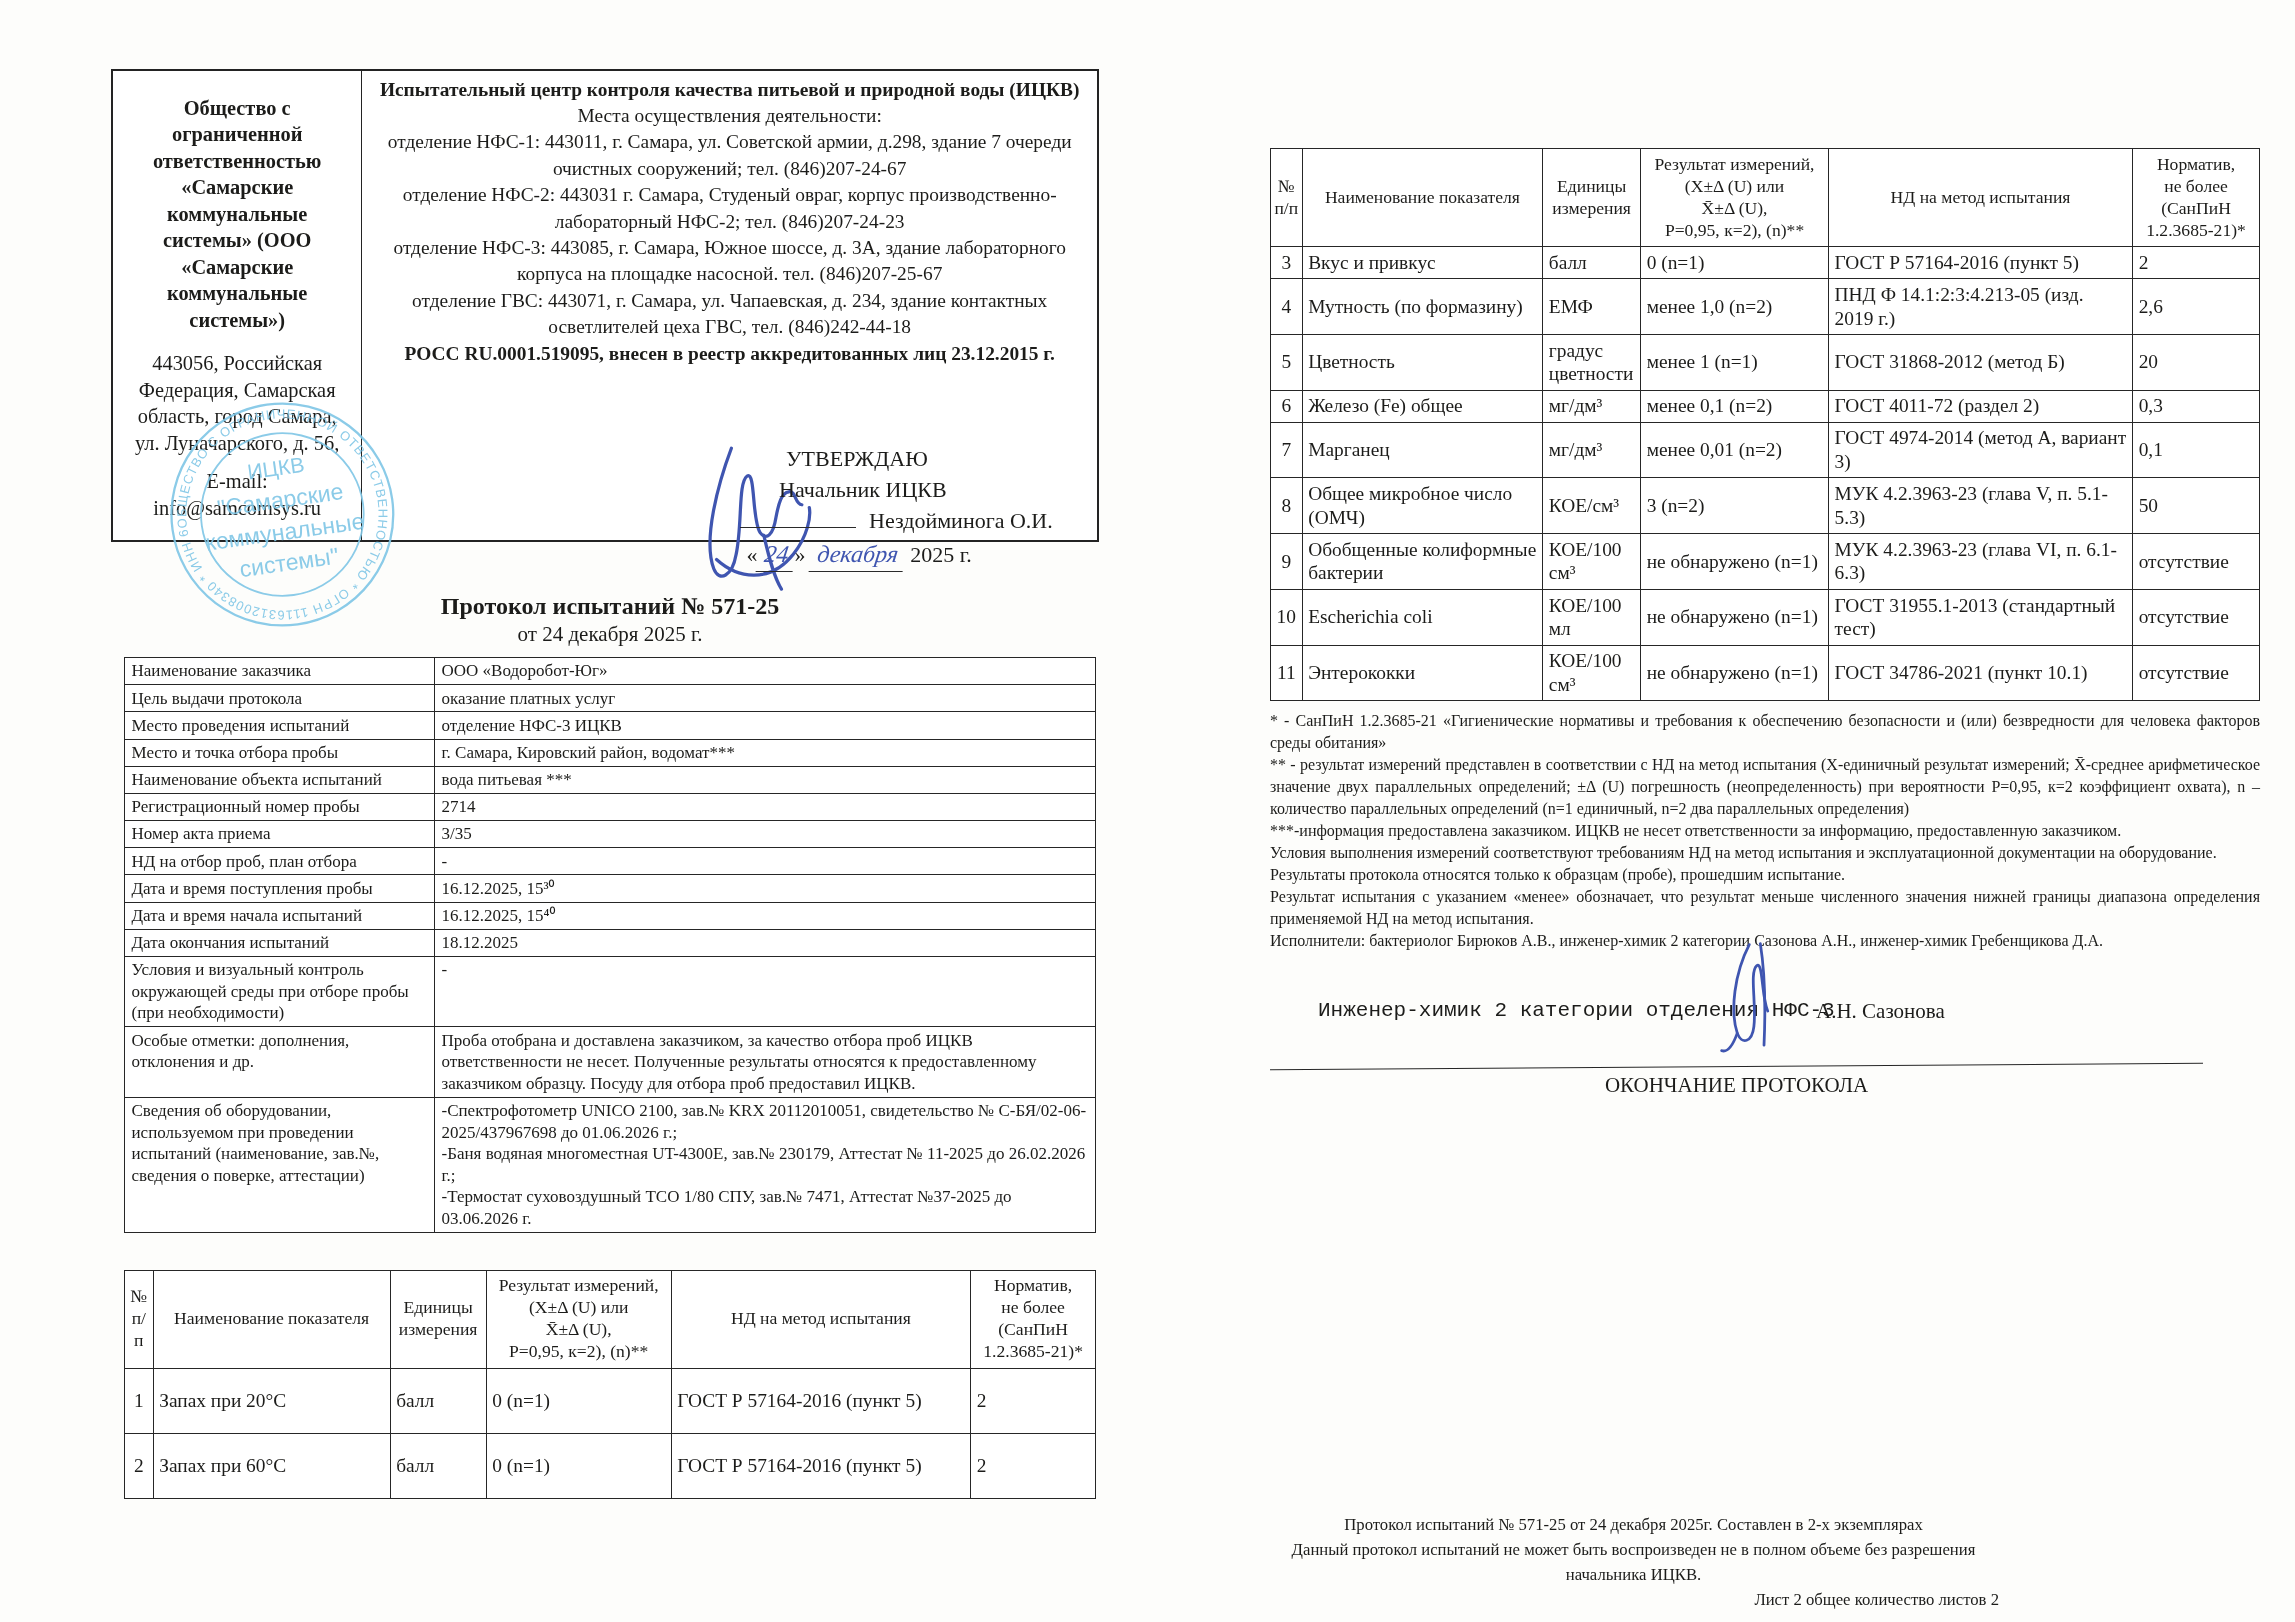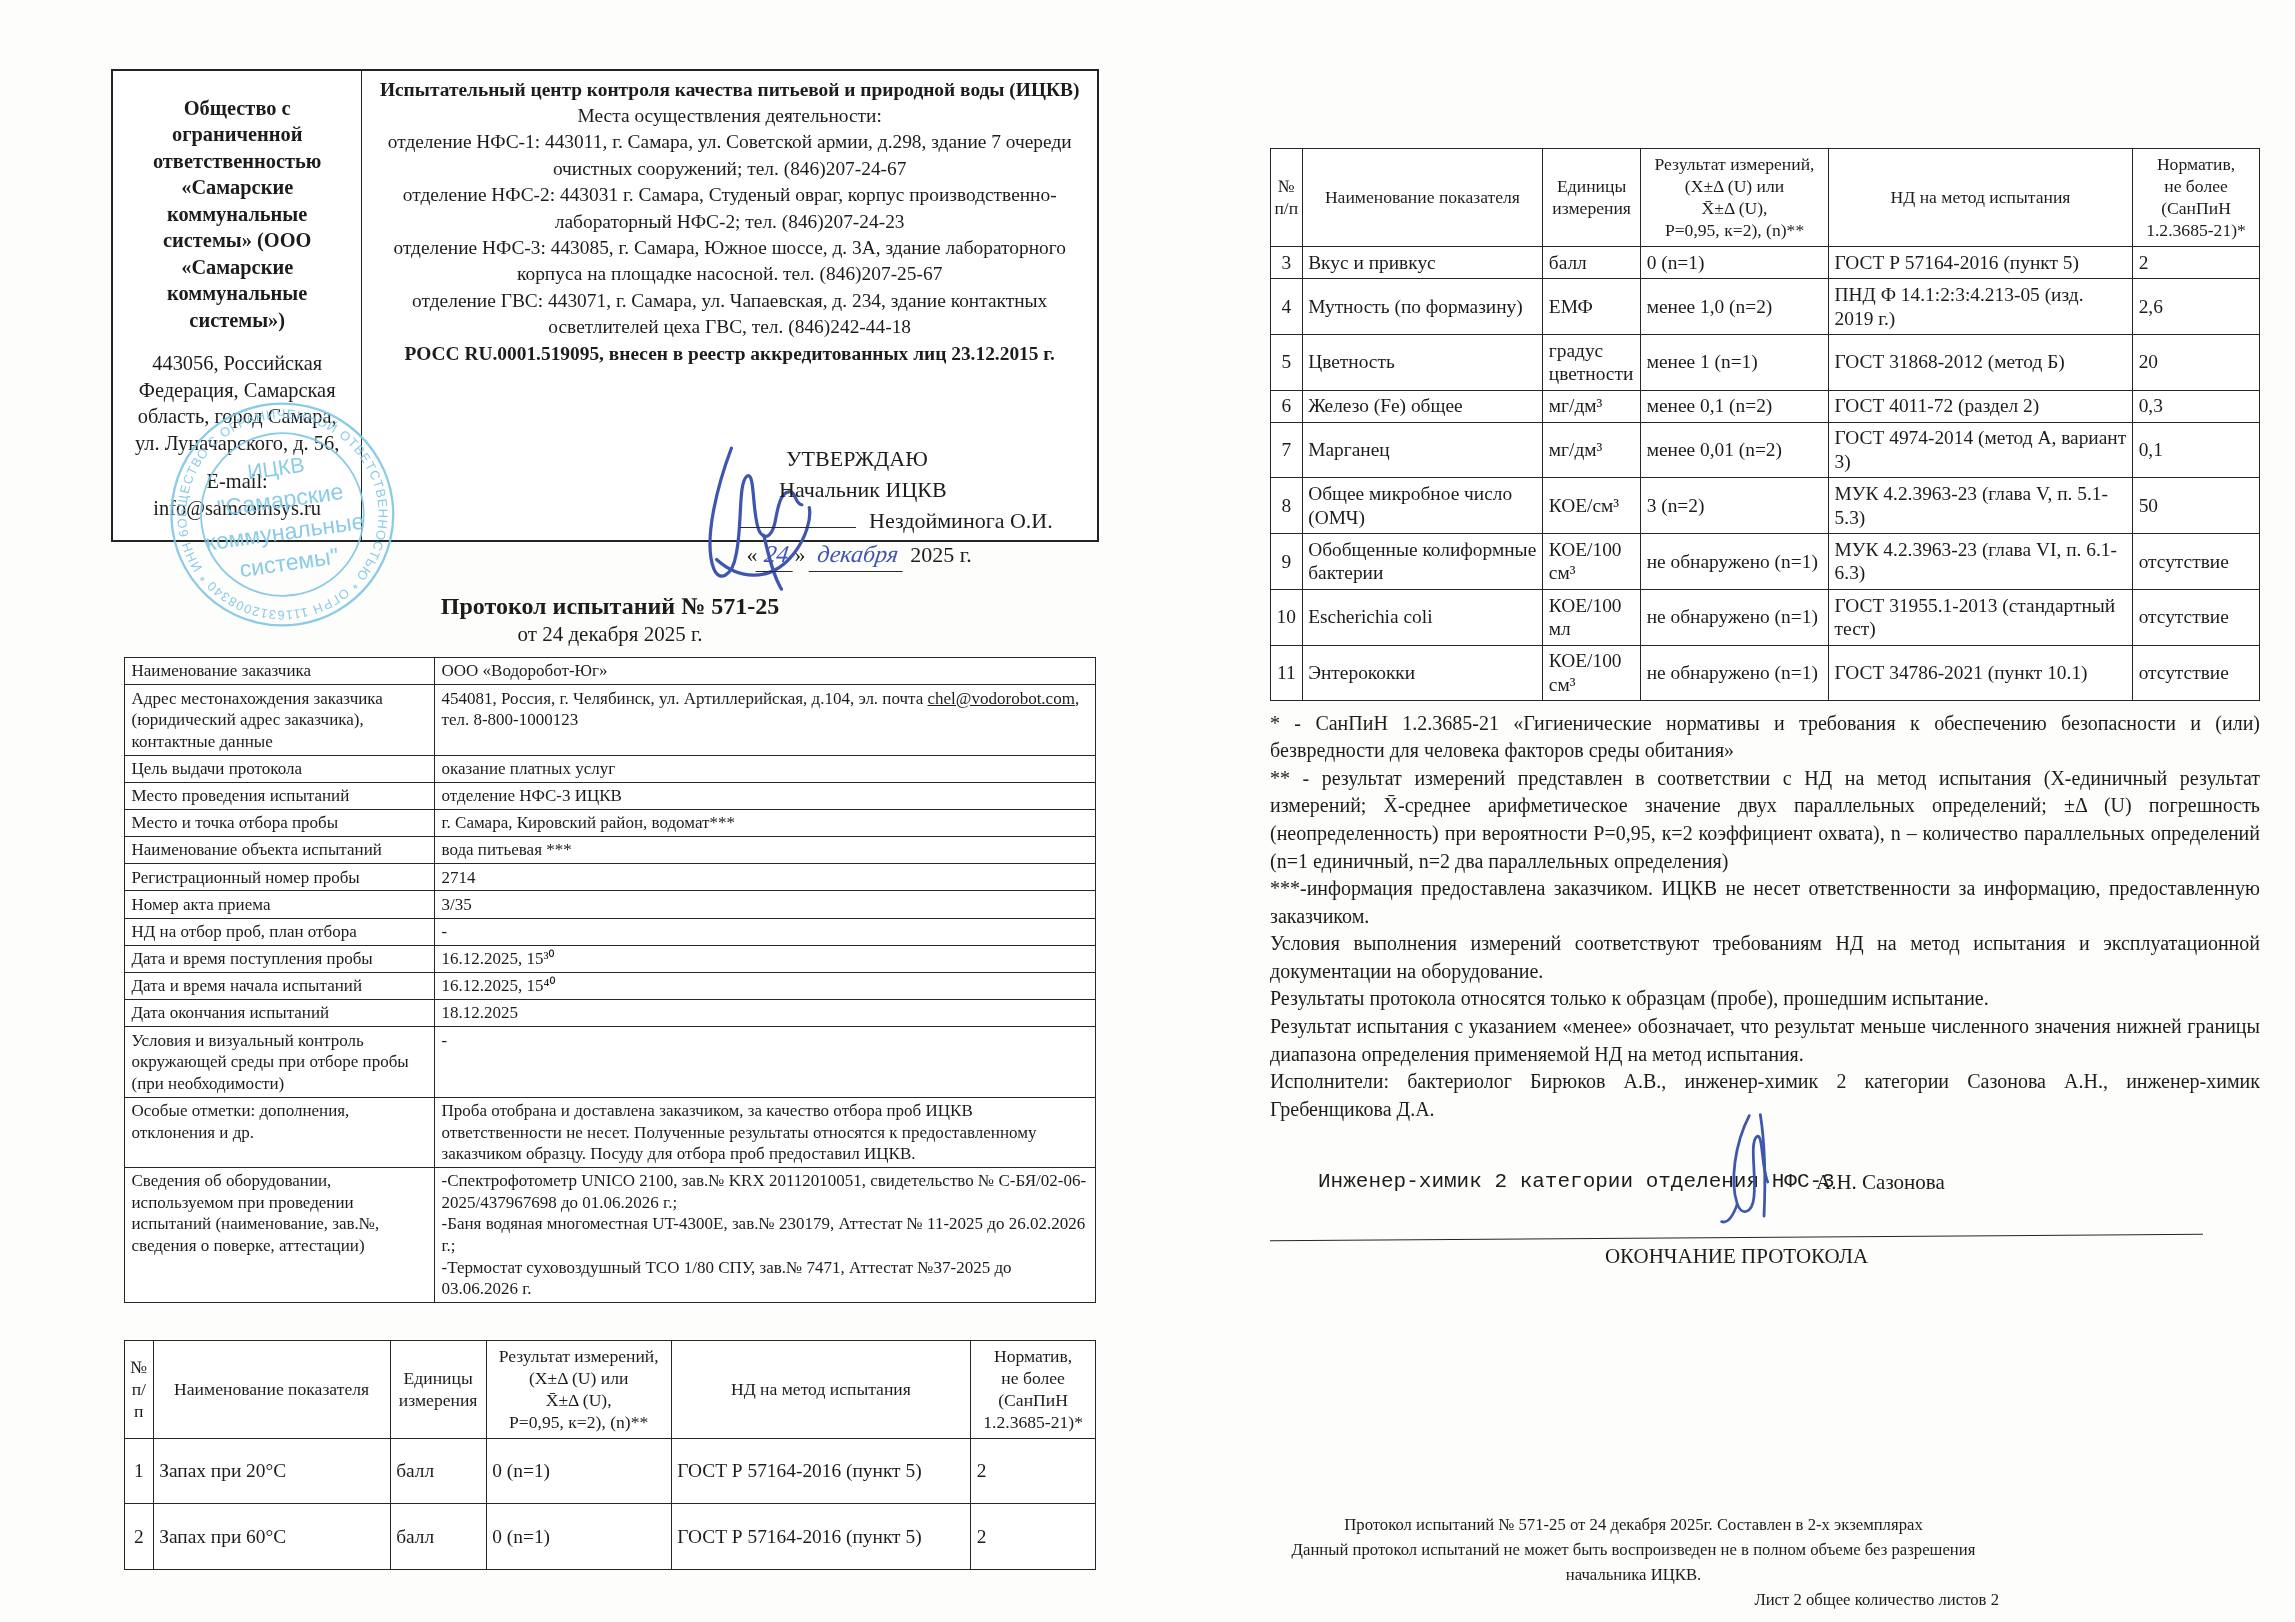--- a/index.html
+++ b/index.html
@@ -41,21 +41,21 @@
   .pre{white-space:pre-line;}
   .results{width:100%;font-size:19.4px;line-height:1.22;margin-top:37px;}
   .results th{border:1.9px solid #262626;font-weight:normal;font-size:17.6px;line-height:1.25;padding:4.6px 2.8px;text-align:center;vertical-align:middle;}
   .results td{border:1.9px solid #262626;padding:4.6px 5.6px;vertical-align:middle;}
   .results td.c0{text-align:center;}
   .res1 td{height:55px;}
   .w0{width:2.95%}.w1{width:24.4%}.w2{width:9.9%}.w3{width:19.05%}.w4{width:30.85%}.w5{width:12.85%}
   
   .flow2{position:absolute;left:1270px;top:111px;width:990px;}
   .res2 td{padding:3.7px 5.6px;}
-  .footnotes{margin-top:8.3px;font-size:20px;line-height:1.38;text-align:justify;}
+  .footnotes{margin-top:8.3px;font-size:16px;line-height:1.38;text-align:justify;}
   .footnotes p{margin:0;}
   .sign-row{margin-top:33px;position:relative;height:60px;font-size:21px;}
   .sign-pos{position:absolute;left:48px;top:14px;font-family:Liberation Mono, monospace;}
   .sign-name{position:absolute;left:546px;top:14px;}
   .endline{border-top:1.9px solid #262626;margin-top:21px;width:933px;transform:rotate(-0.4deg);}
   .end-label{width:933px;text-align:center;font-size:21px;margin-top:5.6px;}
   .p2foot{position:absolute;left:1268px;top:1512px;width:731px;font-size:16.7px;line-height:1.5;}
   .p2f1,.p2f2{text-align:center;margin:0;}
   .p2f3{text-align:right;margin:0;}
 </style>
@@ -121,24 +121,20 @@
   <p class="doc-title1">Протокол испытаний № 571-25</p>
   <p class="doc-title2">от 24 декабря 2025 г.</p>
 
   <table class="info-table">
     <tbody id="info-body">
         <tr>
           <td class="ilabel">Наименование заказчика</td>
           <td class="pre">ООО «Водоробот-Юг»</td>
         </tr>
         <tr>
-          <td class="ilabel">Адрес местонахождения заказчика (юридический адрес заказчика), контактные данные</td>
-          <td class="pre"><span>454081, Россия, г. Челябинск, ул. Артиллерийская, д.104, эл. почта </span><span class="u">chel@vodorobot.com</span><span>, тел. 8-800-1000123</span></td>
-        </tr>
-        <tr>
           <td class="ilabel">Цель выдачи протокола</td>
           <td class="pre">оказание платных услуг</td>
         </tr>
         <tr>
           <td class="ilabel">Место проведения испытаний</td>
           <td class="pre">отделение НФС-3 ИЦКВ</td>
         </tr>
         <tr>
           <td class="ilabel">Место и точка отбора пробы</td>
           <td class="pre">г. Самара, Кировский район, водомат***</td>

